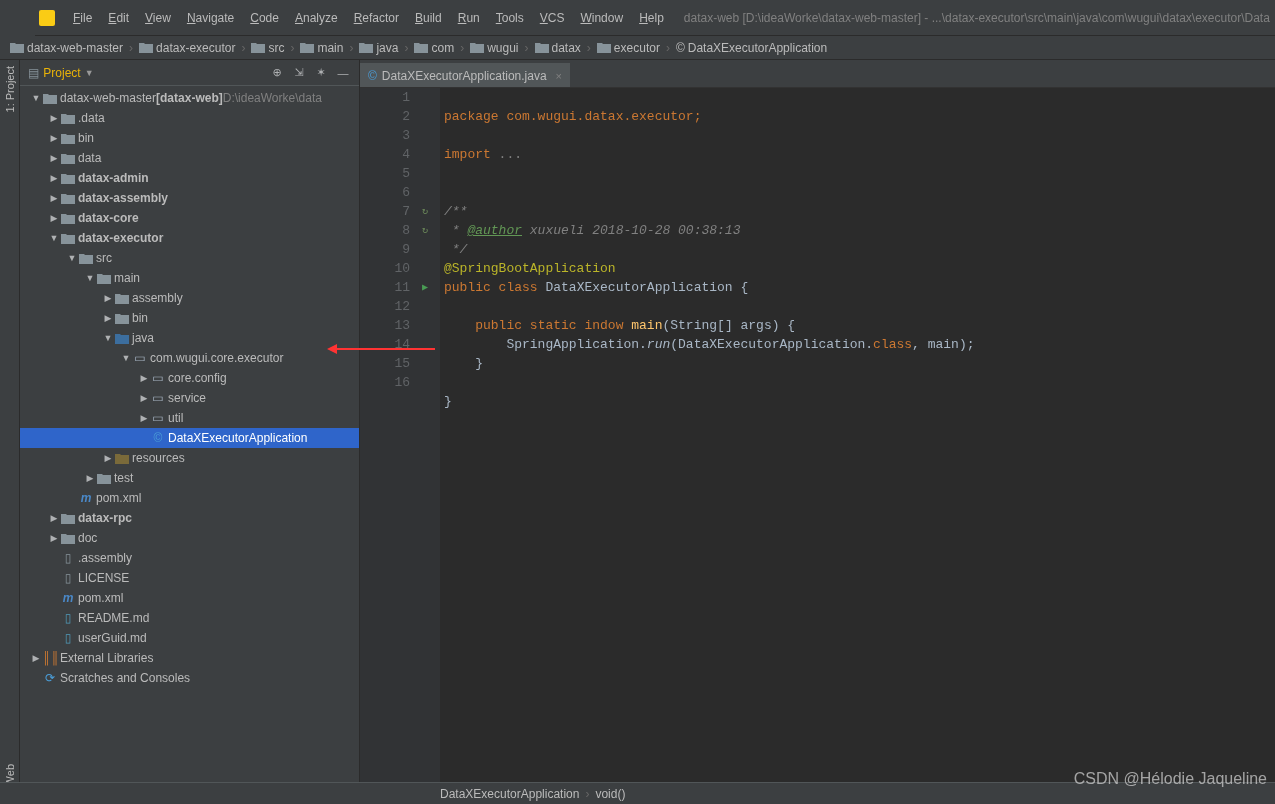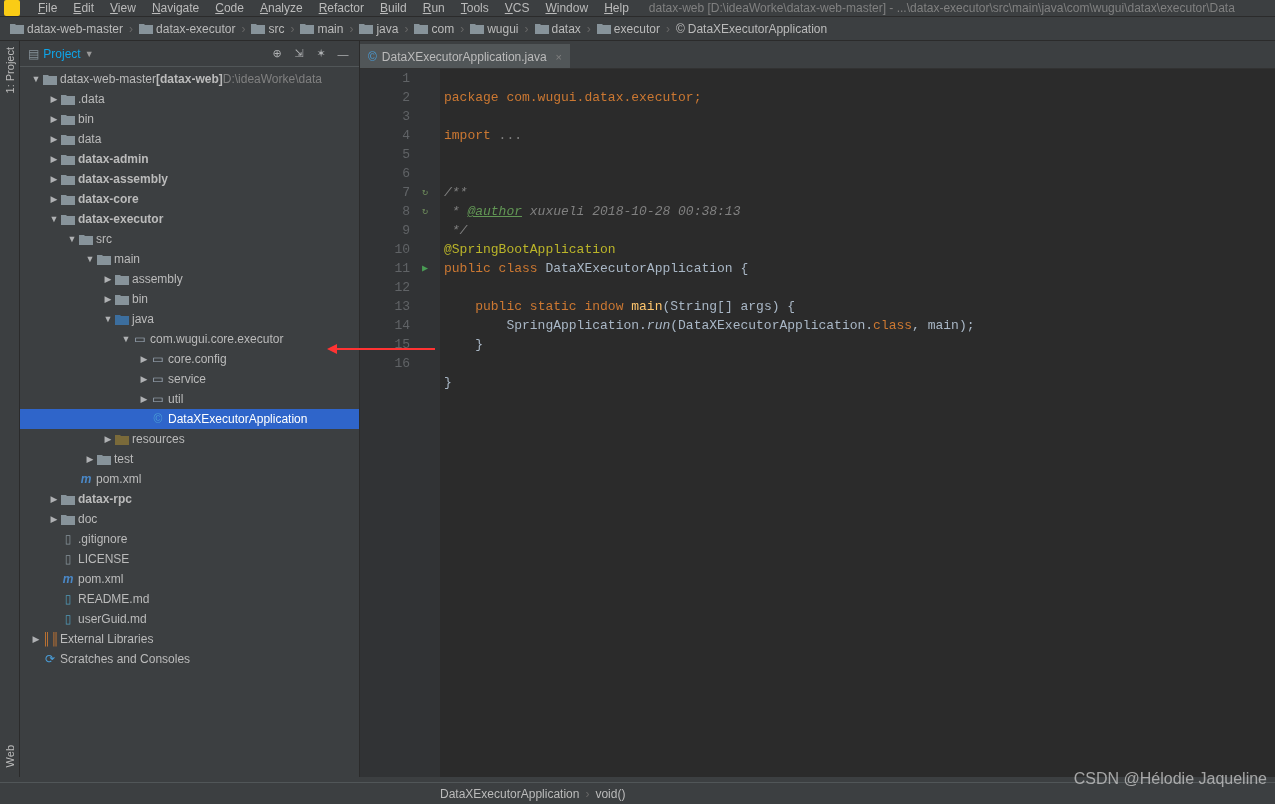--- a/index.html
+++ b/index.html
@@ -7,26 +7,27 @@
   font-family: "Segoe UI", Arial, sans-serif;
   font-size: 12px;
   background: #3c3f41;
   color: #bbbbbb;
   width: 1275px;
   height: 804px;
   overflow: hidden;
   position: relative;
 }
 .menubar {
-  height: 17px;
+  height: 36px;
   background: #3c3f41;
   display: flex;
   align-items: center;
   padding-left: 4px;
   border-bottom: 1px solid #2b2b2b;
+  margin-left: 35px;
 }
 .app-icon {
   width: 16px; height: 16px;
   background: #facc15;
   margin-right: 10px;
   display: inline-block;
   border-radius: 2px;
 }
 .menu-item {
   padding: 2px 8px;
@@ -87,21 +88,21 @@
 }
 .project-header {
   height: 26px;
   display: flex;
   align-items: center;
   padding: 0 8px;
   border-bottom: 1px solid #515658;
   background: #3c3f41;
 }
 .project-header .label {
-  color: #0ea5e9;
+  color: #eab308;
   margin-left: 4px;
 }
 .project-header .dropdown-arrow { margin-left: 4px; font-size: 9px; color: #999; }
 .project-header .toolbar {
   margin-left: auto;
   display: flex;
   gap: 6px;
 }
 .toolbar .tbtn {
   width: 16px; height: 16px;
@@ -460,21 +461,21 @@
         <div class="tree-row" style="padding-left: 28px;">
           <span class="tree-arrow">▶</span>
           <span class="tree-icon"><svg class="ficon" viewBox="0 0 14 12">
               <path fill="#87939a" d="M0 1h5l1 1h8v9H0z"></path>
             </svg></span>
           <span>doc</span>
         </div>
         <div class="tree-row" style="padding-left: 28px;">
           <span class="tree-arrow blank"></span>
           <span class="tree-icon"><span style="color:#87939a">▯</span></span>
-          <span>.gitignore</span>
+          <span>.assembly</span>
         </div>
         <div class="tree-row" style="padding-left: 28px;">
           <span class="tree-arrow blank"></span>
           <span class="tree-icon"><span style="color:#87939a">▯</span></span>
           <span>LICENSE</span>
         </div>
         <div class="tree-row" style="padding-left: 28px;">
           <span class="tree-arrow blank"></span>
           <span class="tree-icon"><span style="color:#4a88c7;font-weight:bold;font-style:italic">m</span></span>
           <span>pom.xml</span>

